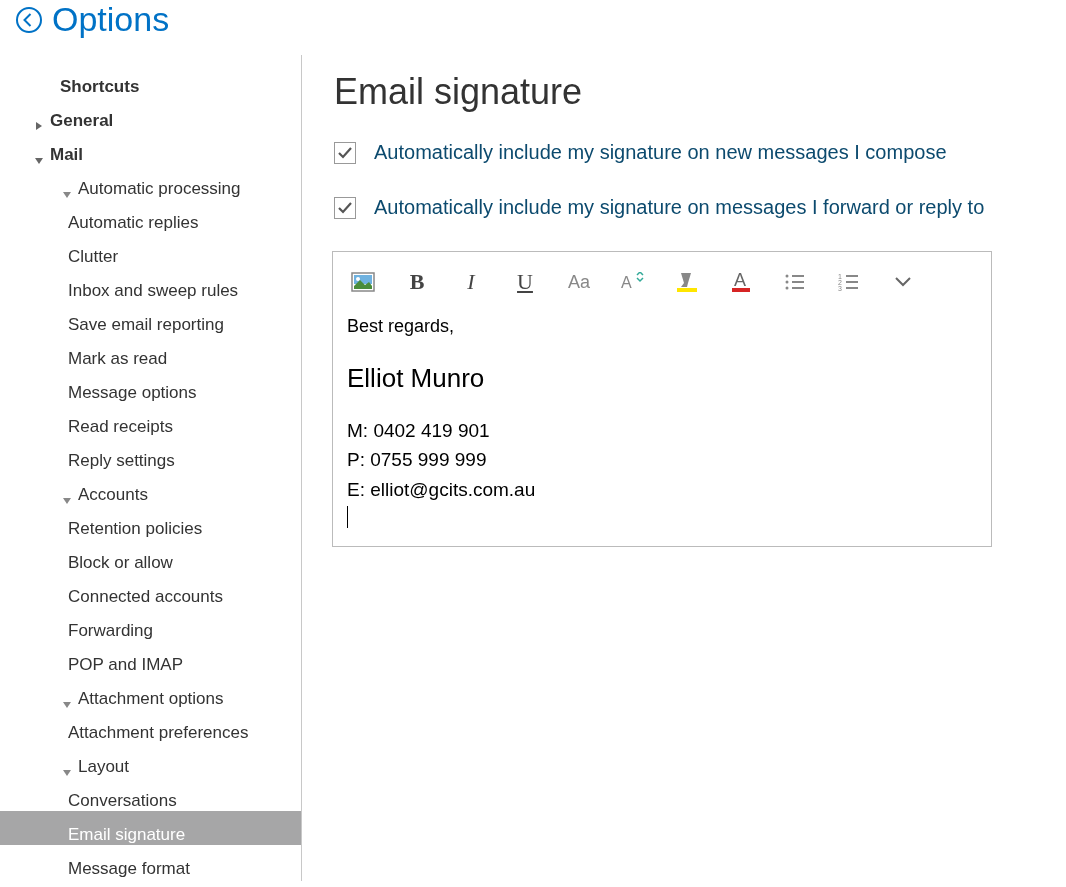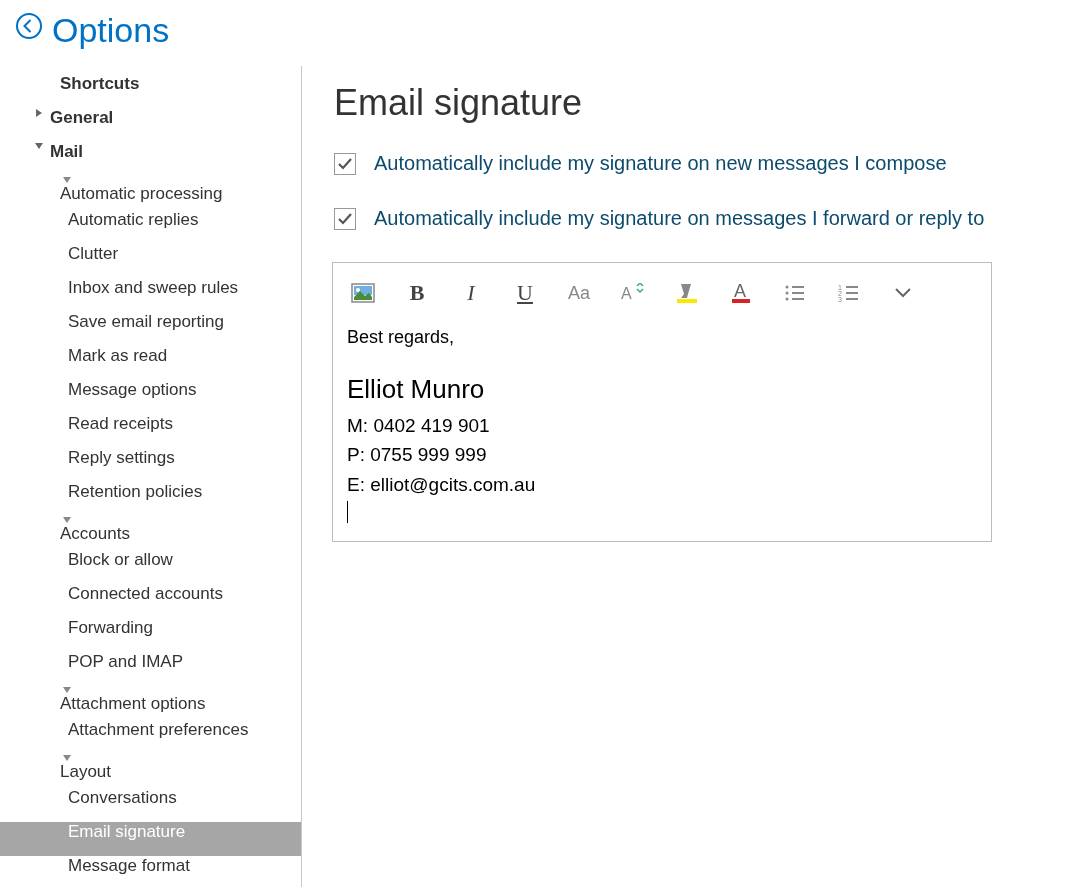--- a/index.html
+++ b/index.html
@@ -9,22 +9,22 @@
       font-family: "Segoe UI", "Segoe UI Light", Arial, sans-serif;
     }
     body {
       width: 1066px;
       height: 887px;
       background: #fff;
       overflow: hidden;
     }
     .header {
       display: flex;
-      align-items: flex-start;
-      padding: 11px 14px 10px 14px;
+      align-items: center;
+      padding: 0 14px 10px 14px;
     }
     .back-btn {
       width: 30px;
       height: 30px;
       display: flex;
       align-items: center;
       justify-content: center;
       cursor: pointer;
       margin-right: 8px;
     }
@@ -40,34 +40,34 @@
     }
     .sidebar {
       width: 302px;
       border-right: 1px solid #c8c8c8;
       padding-top: 8px;
       height: 826px;
       overflow: hidden;
     }
     .sb-item {
       display: flex;
-      align-items: flex-start;
+      align-items: flex-end;
       height: 34px;
       font-size: 17px;
       color: #333;
       cursor: pointer;
     }
     .sb-item.selected {
       background: #a6a6a7;
       color: #fff;
     }
     .sb-lvl0 { padding-left: 60px; font-weight: 600; }
     .sb-lvl0.with-arrow { padding-left: 32px; }
     .sb-lvl1 { padding-left: 60px; }
-    .sb-lvl1.with-arrow { padding-left: 60px; flex-direction: column; }
+    .sb-lvl1.with-arrow { padding-left: 60px; }
     .sb-lvl2 { padding-left: 68px; }
     .arrow {
       width: 14px;
       display: inline-flex;
       justify-content: center;
       margin-right: 4px;
       color: #666;
     }
     .arrow svg { display: block; }
     .main {
@@ -139,21 +139,21 @@
       cursor: pointer;
       color: #666;
     }
     .ed-btn svg { display: block; }
     .editor-body {
       padding: 4px 14px;
       font-size: 18px;
       color: #000;
     }
     .sig-intro { margin-bottom: 26px; }
-    .sig-name { font-size: 26px; margin-bottom: 6px; }
+    .sig-name { font-size: 26px; margin-bottom: 22px; }
     .sig-line { font-size: 19px; line-height: 1.55; }
     .cursor-line {
       width: 1px;
       height: 22px;
       border-left: 1px solid #000;
       margin-top: 2px;
     }
   </style>
 </head>
 <body>
@@ -214,31 +214,31 @@
       </div>
     <div class="sb-item sb-lvl2">
         <span>Message options</span>
       </div>
     <div class="sb-item sb-lvl2">
         <span>Read receipts</span>
       </div>
     <div class="sb-item sb-lvl2">
         <span>Reply settings</span>
       </div>
+    <div class="sb-item sb-lvl1 with-arrow">
+      <span class="arrow">
+          <svg width="10" height="8">
+            <path d="M1 1 L9 1 L5 7 Z" fill="#888"></path>
+          </svg>
+        </span>
+      <span>Accounts</span>
+    </div>
     <div class="sb-item sb-lvl2">
         <span>Retention policies</span>
       </div>
-    <div class="sb-item sb-lvl1 with-arrow">
-      <span class="arrow">
-          <svg width="10" height="8">
-            <path d="M1 1 L9 1 L5 7 Z" fill="#888"></path>
-          </svg>
-        </span>
-      <span>Accounts</span>
-    </div>
     <div class="sb-item sb-lvl2">
         <span>Block or allow</span>
       </div>
     <div class="sb-item sb-lvl2">
         <span>Connected accounts</span>
       </div>
     <div class="sb-item sb-lvl2">
         <span>Forwarding</span>
       </div>
     <div class="sb-item sb-lvl2">

